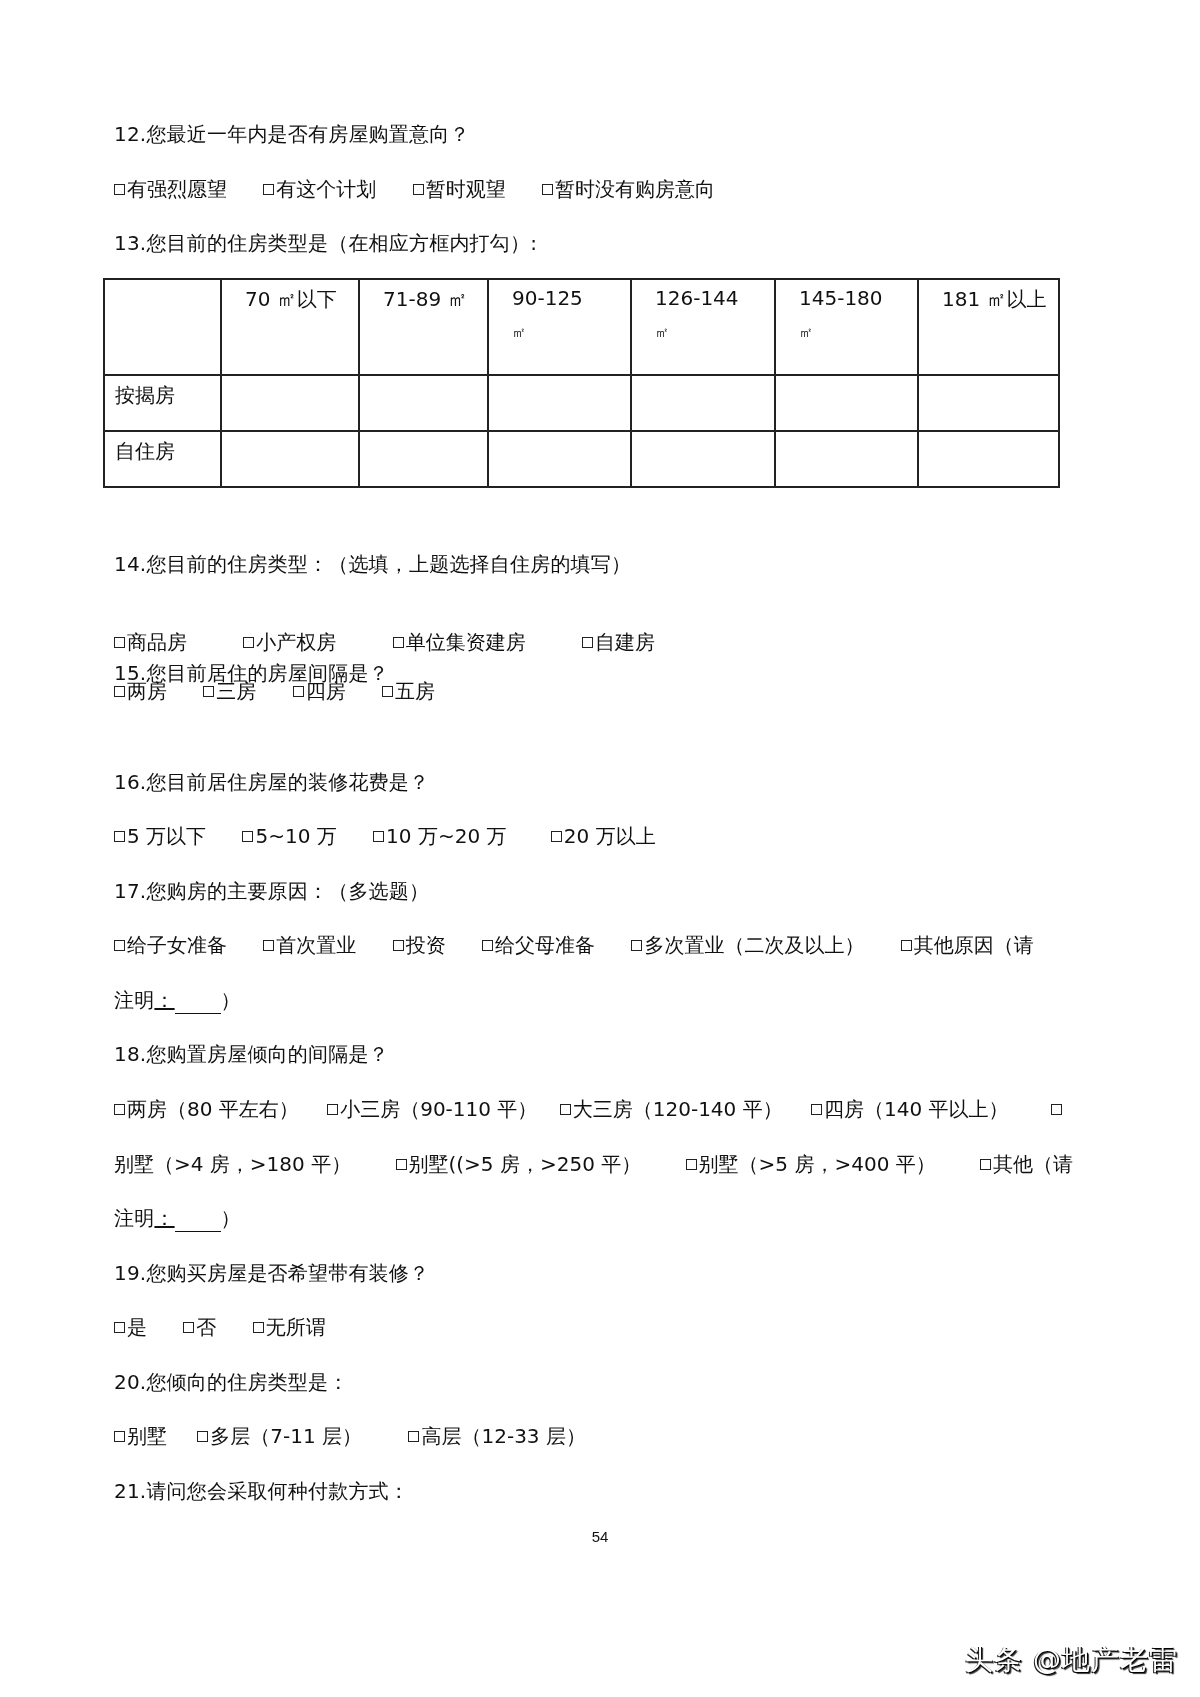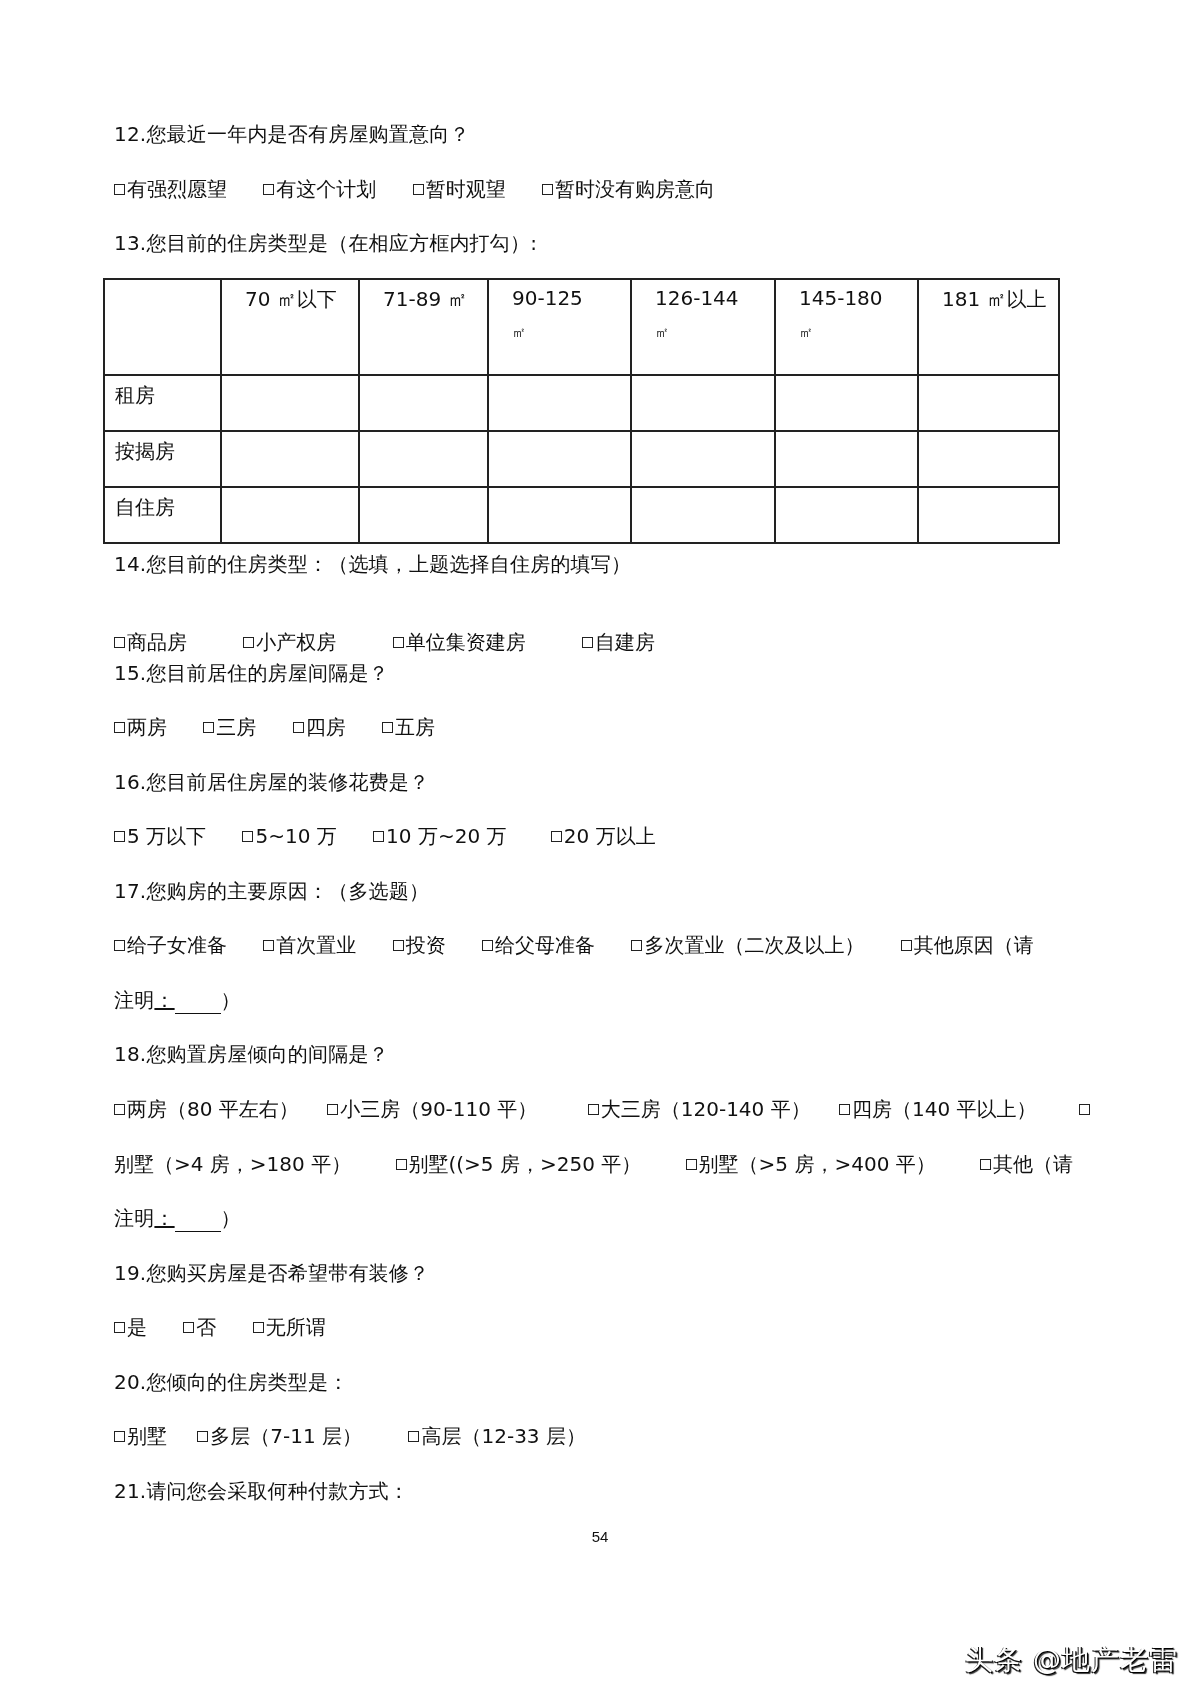--- a/index.html
+++ b/index.html
@@ -1,20 +1,20 @@
 <!DOCTYPE html>
 <html><head>
 <meta charset="utf-8">
 <style>
   html, body { margin:0; padding:0; background:#ffffff; }
   body { width:1200px; height:1697px; position:relative; overflow:hidden;
          font-family:"DejaVu Sans", "Liberation Sans", sans-serif; color:#111; }
   .line { position:absolute; left:114px; font-size:20px; line-height:28px; white-space:nowrap; letter-spacing:0.2px; }
   .opts { position:absolute; left:114px; font-size:20px; line-height:28px; white-space:nowrap; }
-  .opt { display:inline-block; margin-right:44px; }
+  .opt { display:inline-block; margin-right:16px; }
   .box { display:inline-block; width:9px; height:9px; border:1px solid #222; margin-right:2px; vertical-align:middle; position:relative; top:-1px; }
   .blank { display:inline-block; width:46px; border-bottom:1.5px solid #111; height:20px; vertical-align:bottom; }
   table.grid { position:absolute; left:103px; top:278px; width:955px; border-collapse:collapse; table-layout:fixed; }
   table.grid td { border:2px solid #222; vertical-align:top; font-size:20px; padding:6px 10px; }
   table.grid tr.head td { height:82px;padding-left:23px; }
   table.grid tr.body td { height:42px; }
   .unit { display:block; font-family:"DejaVu Serif", serif; font-size:14px; margin-top:14px; }
   .pagenum { position:absolute; left:0; width:1200px; top:1528px; text-align:center; font-size:15px; font-family:"Liberation Sans", sans-serif; }
   .watermark { position:absolute; right:22px; top:1641px; font-size:28px; color:#fff; font-family:"DejaVu Sans", sans-serif;
                text-shadow: 1px 1px 0 #000, -1px 1px 0 #222, 2px 2px 1px #333; letter-spacing:1px; }
@@ -45,29 +45,20 @@
       <tr class="head">
     <td></td>
     <td><span>70 ㎡以下</span></td>
     <td><span>71-89 ㎡</span></td>
     <td><span>90-125</span><span class="unit">㎡</span></td>
     <td><span>126-144</span><span class="unit">㎡</span></td>
     <td><span>145-180</span><span class="unit">㎡</span></td>
     <td><span>181 ㎡以上</span></td>
   </tr>
   <tr class="body">
-    <td>租房</td>
-    <td></td>
-        <td></td>
-        <td></td>
-    <td></td>
-        <td></td>
-        <td></td>
-  </tr>
-  <tr class="body">
     <td>按揭房</td>
     <td></td>
         <td></td>
         <td></td>
     <td></td>
         <td></td>
         <td></td>
   </tr>
   <tr class="body">
     <td>自住房</td>
@@ -83,21 +74,21 @@
 
 <div class="line" style="top:550px">14.您目前的住房类型：（选填，上题选择自住房的填写）</div>
 <div class="opts" style="top:628px">
   <span class="opt" style="margin-right:50px"><span class="box"></span><span>商品房</span></span>
   <span class="opt" style="margin-right:50px"><span class="box"></span><span>小产权房</span></span>
   <span class="opt" style="margin-right:50px"><span class="box"></span><span>单位集资建房</span></span>
   <span class="opt"><span class="box"></span><span>自建房</span></span>
 </div>
 
 <div class="line" style="top:659px">15.您目前居住的房屋间隔是？</div>
-<div class="opts" style="top:713px">
+<div class="opts" style="top:677px">
   <span class="opt" style="margin-right:30px"><span class="box"></span><span>两房</span></span>
   <span class="opt" style="margin-right:30px"><span class="box"></span><span>三房</span></span>
   <span class="opt" style="margin-right:30px"><span class="box"></span><span>四房</span></span>
   <span class="opt"><span class="box"></span><span>五房</span></span>
 </div>
 
 <div class="line" style="top:768px">16.您目前居住房屋的装修花费是？</div>
 <div class="opts" style="top:822px">
   <span class="opt" style="margin-right:30px"><span class="box"></span><span>5 万以下</span></span>
   <span class="opt" style="margin-right:30px"><span class="box"></span><span>5~10 万</span></span>

